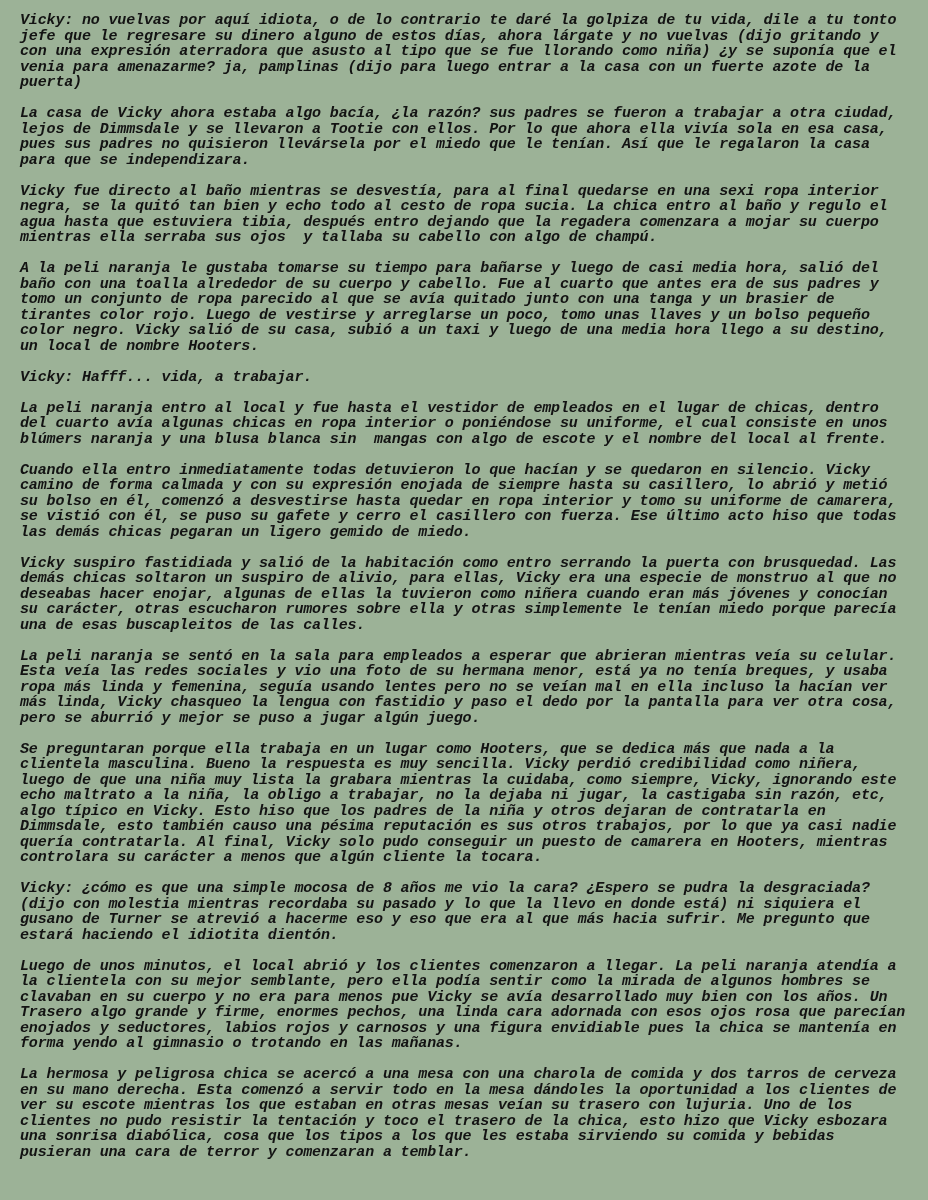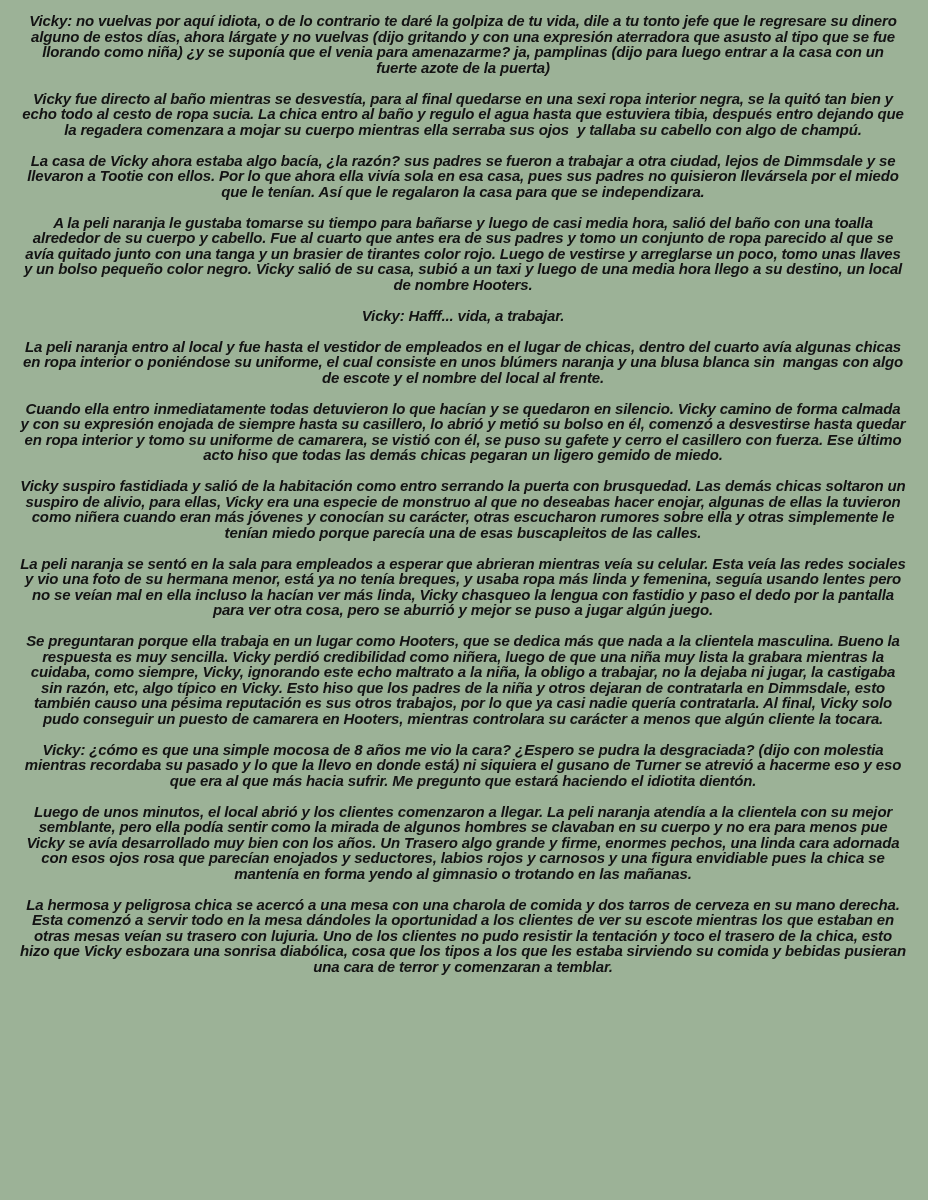--- a/index.html
+++ b/index.html
@@ -16,39 +16,39 @@
     height: 1200px;
     background: var(--bg);
     overflow: hidden;
   }
   .page {
     width: 928px;
     height: 1200px;
     padding: 13px 22px 0 20px;
   }
   .para {
-    font-family: Liberation Sans, sans-serif;
+    font-family: Liberation Mono, monospace;
     font-style: italic;
     font-weight: bold;
     font-size: 15px;
     line-height: 15.5px;
     letter-spacing: -0.15px;
     color: var(--fg);
     margin: 0 0 15.5px 0;
     white-space: pre-wrap;
-    text-align: center;
+    text-align: left;
   }
 </style>
 </head>
 <body>
 
 <div class="page">
   <p class="para">Vicky: no vuelvas por aquí idiota, o de lo contrario te daré la golpiza de tu vida, dile a tu tonto jefe que le regresare su dinero alguno de estos días, ahora lárgate y no vuelvas (dijo gritando y con una expresión aterradora que asusto al tipo que se fue llorando como niña) ¿y se suponía que el venia para amenazarme? ja, pamplinas (dijo para luego entrar a la casa con un fuerte azote de la puerta)</p>
+  <p class="para">La casa de Vicky ahora estaba algo bacía, ¿la razón? sus padres se fueron a trabajar a otra ciudad, lejos de Dimmsdale y se llevaron a Tootie con ellos. Por lo que ahora ella vivía sola en esa casa, pues sus padres no quisieron llevársela por el miedo que le tenían. Así que le regalaron la casa para que se independizara.</p>
   <p class="para">Vicky fue directo al baño mientras se desvestía, para al final quedarse en una sexi ropa interior negra, se la quitó tan bien y echo todo al cesto de ropa sucia. La chica entro al baño y regulo el agua hasta que estuviera tibia, después entro dejando que la regadera comenzara a mojar su cuerpo mientras ella serraba sus ojos  y tallaba su cabello con algo de champú.</p>
-  <p class="para">La casa de Vicky ahora estaba algo bacía, ¿la razón? sus padres se fueron a trabajar a otra ciudad, lejos de Dimmsdale y se llevaron a Tootie con ellos. Por lo que ahora ella vivía sola en esa casa, pues sus padres no quisieron llevársela por el miedo que le tenían. Así que le regalaron la casa para que se independizara.</p>
   <p class="para">A la peli naranja le gustaba tomarse su tiempo para bañarse y luego de casi media hora, salió del baño con una toalla alrededor de su cuerpo y cabello. Fue al cuarto que antes era de sus padres y tomo un conjunto de ropa parecido al que se avía quitado junto con una tanga y un brasier de tirantes color rojo. Luego de vestirse y arreglarse un poco, tomo unas llaves y un bolso pequeño color negro. Vicky salió de su casa, subió a un taxi y luego de una media hora llego a su destino, un local de nombre Hooters.</p>
   <p class="para">Vicky: Hafff... vida, a trabajar.</p>
   <p class="para">La peli naranja entro al local y fue hasta el vestidor de empleados en el lugar de chicas, dentro del cuarto avía algunas chicas en ropa interior o poniéndose su uniforme, el cual consiste en unos blúmers naranja y una blusa blanca sin  mangas con algo de escote y el nombre del local al frente.</p>
   <p class="para">Cuando ella entro inmediatamente todas detuvieron lo que hacían y se quedaron en silencio. Vicky camino de forma calmada y con su expresión enojada de siempre hasta su casillero, lo abrió y metió su bolso en él, comenzó a desvestirse hasta quedar en ropa interior y tomo su uniforme de camarera, se vistió con él, se puso su gafete y cerro el casillero con fuerza. Ese último acto hiso que todas las demás chicas pegaran un ligero gemido de miedo.</p>
   <p class="para">Vicky suspiro fastidiada y salió de la habitación como entro serrando la puerta con brusquedad. Las demás chicas soltaron un suspiro de alivio, para ellas, Vicky era una especie de monstruo al que no deseabas hacer enojar, algunas de ellas la tuvieron como niñera cuando eran más jóvenes y conocían su carácter, otras escucharon rumores sobre ella y otras simplemente le tenían miedo porque parecía una de esas buscapleitos de las calles.</p>
   <p class="para">La peli naranja se sentó en la sala para empleados a esperar que abrieran mientras veía su celular. Esta veía las redes sociales y vio una foto de su hermana menor, está ya no tenía breques, y usaba ropa más linda y femenina, seguía usando lentes pero no se veían mal en ella incluso la hacían ver más linda, Vicky chasqueo la lengua con fastidio y paso el dedo por la pantalla para ver otra cosa, pero se aburrió y mejor se puso a jugar algún juego.</p>
   <p class="para">Se preguntaran porque ella trabaja en un lugar como Hooters, que se dedica más que nada a la clientela masculina. Bueno la respuesta es muy sencilla. Vicky perdió credibilidad como niñera, luego de que una niña muy lista la grabara mientras la cuidaba, como siempre, Vicky, ignorando este echo maltrato a la niña, la obligo a trabajar, no la dejaba ni jugar, la castigaba sin razón, etc, algo típico en Vicky. Esto hiso que los padres de la niña y otros dejaran de contratarla en Dimmsdale, esto también causo una pésima reputación es sus otros trabajos, por lo que ya casi nadie quería contratarla. Al final, Vicky solo pudo conseguir un puesto de camarera en Hooters, mientras controlara su carácter a menos que algún cliente la tocara.</p>
   <p class="para">Vicky: ¿cómo es que una simple mocosa de 8 años me vio la cara? ¿Espero se pudra la desgraciada? (dijo con molestia mientras recordaba su pasado y lo que la llevo en donde está) ni siquiera el gusano de Turner se atrevió a hacerme eso y eso que era al que más hacia sufrir. Me pregunto que estará haciendo el idiotita dientón.</p>
   <p class="para">Luego de unos minutos, el local abrió y los clientes comenzaron a llegar. La peli naranja atendía a la clientela con su mejor semblante, pero ella podía sentir como la mirada de algunos hombres se clavaban en su cuerpo y no era para menos pue Vicky se avía desarrollado muy bien con los años. Un Trasero algo grande y firme, enormes pechos, una linda cara adornada con esos ojos rosa que parecían enojados y seductores, labios rojos y carnosos y una figura envidiable pues la chica se mantenía en forma yendo al gimnasio o trotando en las mañanas.</p>
   <p class="para">La hermosa y peligrosa chica se acercó a una mesa con una charola de comida y dos tarros de cerveza en su mano derecha. Esta comenzó a servir todo en la mesa dándoles la oportunidad a los clientes de ver su escote mientras los que estaban en otras mesas veían su trasero con lujuria. Uno de los clientes no pudo resistir la tentación y toco el trasero de la chica, esto hizo que Vicky esbozara una sonrisa diabólica, cosa que los tipos a los que les estaba sirviendo su comida y bebidas pusieran una cara de terror y comenzaran a temblar.</p>

